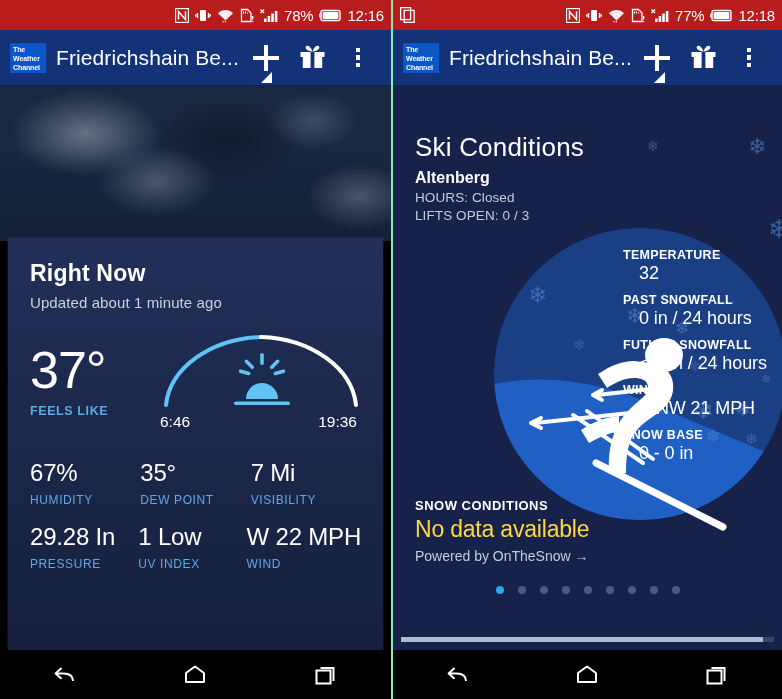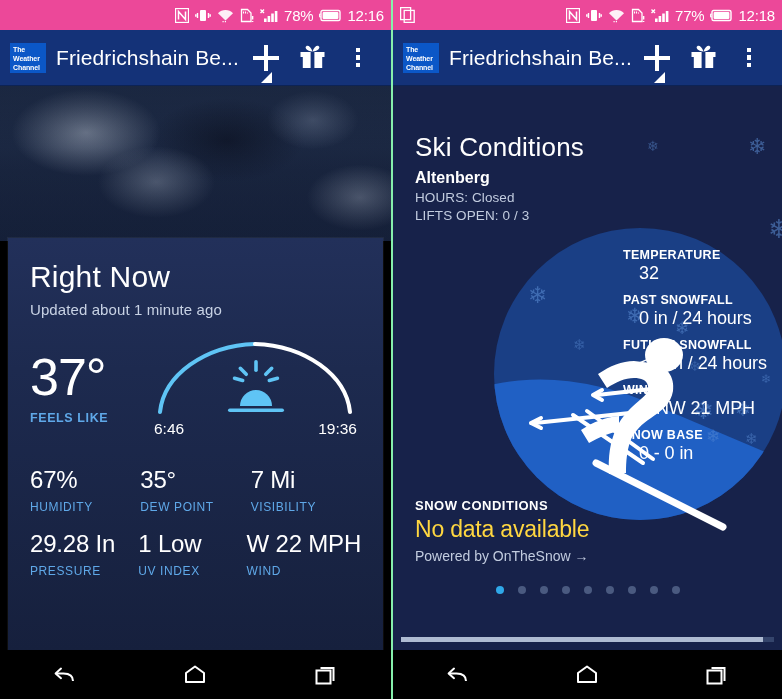--- a/index.html
+++ b/index.html
@@ -7,21 +7,21 @@
     width:782px; height:699px; background:#000;
     font-family:"Liberation Sans", sans-serif;
     overflow:hidden;
   }
   .screens{ display:flex; width:782px; height:699px; }
   .phone{ width:391px; height:699px; position:relative; background:#000; overflow:hidden; }
   .phone.right{ border-left:2px solid #86efac; }
 
   
   .statusbar{
-    height:30px; background:#ec4899; color:#fff;
+    height:30px; background:#b91c1c; color:#fff;
     display:flex; align-items:center; padding:0 7px;
     font-size:15px; position:relative; z-index:30;
   }
   .sb-left{ flex:1; display:flex; align-items:center; gap:6px; }
   .sb-right{ display:flex; align-items:center; gap:6px; }
   .sb-ico{ display:inline-flex; align-items:center; justify-content:center; }
   .sb-pct{ font-size:15px; letter-spacing:-.2px; }
   .sb-time{ font-size:15px; letter-spacing:-.2px; }
 
   
@@ -69,29 +69,29 @@
     background:linear-gradient(180deg, rgba(10,16,32,.28) 0%, rgba(10,16,32,.05) 40%, rgba(15,25,50,.35) 100%);
   }
 
   
   .card{
     position:absolute; left:8px; right:8px; top:238px; bottom:49px;
     background:linear-gradient(180deg,#22305a 0%, #1d2a4f 32%, #16203d 100%);
     box-shadow:0 0 0 1px rgba(255,255,255,.05);
     padding:22px 22px 0 22px;
   }
-  .rn-title{ color:#fff; font-size:30px; font-weight:400; letter-spacing:.2px; }
+  .rn-title{ color:#fff; font-size:23px; font-weight:700; letter-spacing:.2px; }
   .rn-sub{ color:#c8d2e4; font-size:15px; margin-top:7px; letter-spacing:.1px;}
 
   .rn-main{ display:flex; align-items:flex-start; margin-top:20px; }
   .temp-col{ width:118px; }
   .temp-big{ color:#fff; font-size:52px; font-weight:300; line-height:.95; letter-spacing:-1px;margin-top:15px;}
   .temp-lbl{ color:#5fa8e8; font-size:12.5px; font-weight:bold; letter-spacing:.6px; margin-top:9px;}
 
-  .sun-wrap{ position:relative; flex:1; height:100px; margin-left:2px;text-decoration:underline; }
+  .sun-wrap{ position:relative; flex:1; height:100px; margin-left:8px;text-decoration:underline; }
   .sun-svg{ position:absolute; left:0; top:0; }
   .sun-times{ position:absolute; left:0; right:0; bottom:0; display:flex; justify-content:space-between; padding:0 4px;}
   .sun-times span{ color:#fff; font-size:15.5px; }
 
   .metrics{ margin-top:28px; }
   .mrow{ display:flex; }
   .mrow + .mrow{ margin-top:16px; }
   .mcell{ flex:1; }
   .mval{ color:#fff; font-size:24px; font-weight:300; letter-spacing:-.2px; white-space:nowrap;}
   .mlbl{ color:#5fa8e8; font-size:12px; font-weight:normal; letter-spacing:.6px; margin-top:6px;}

